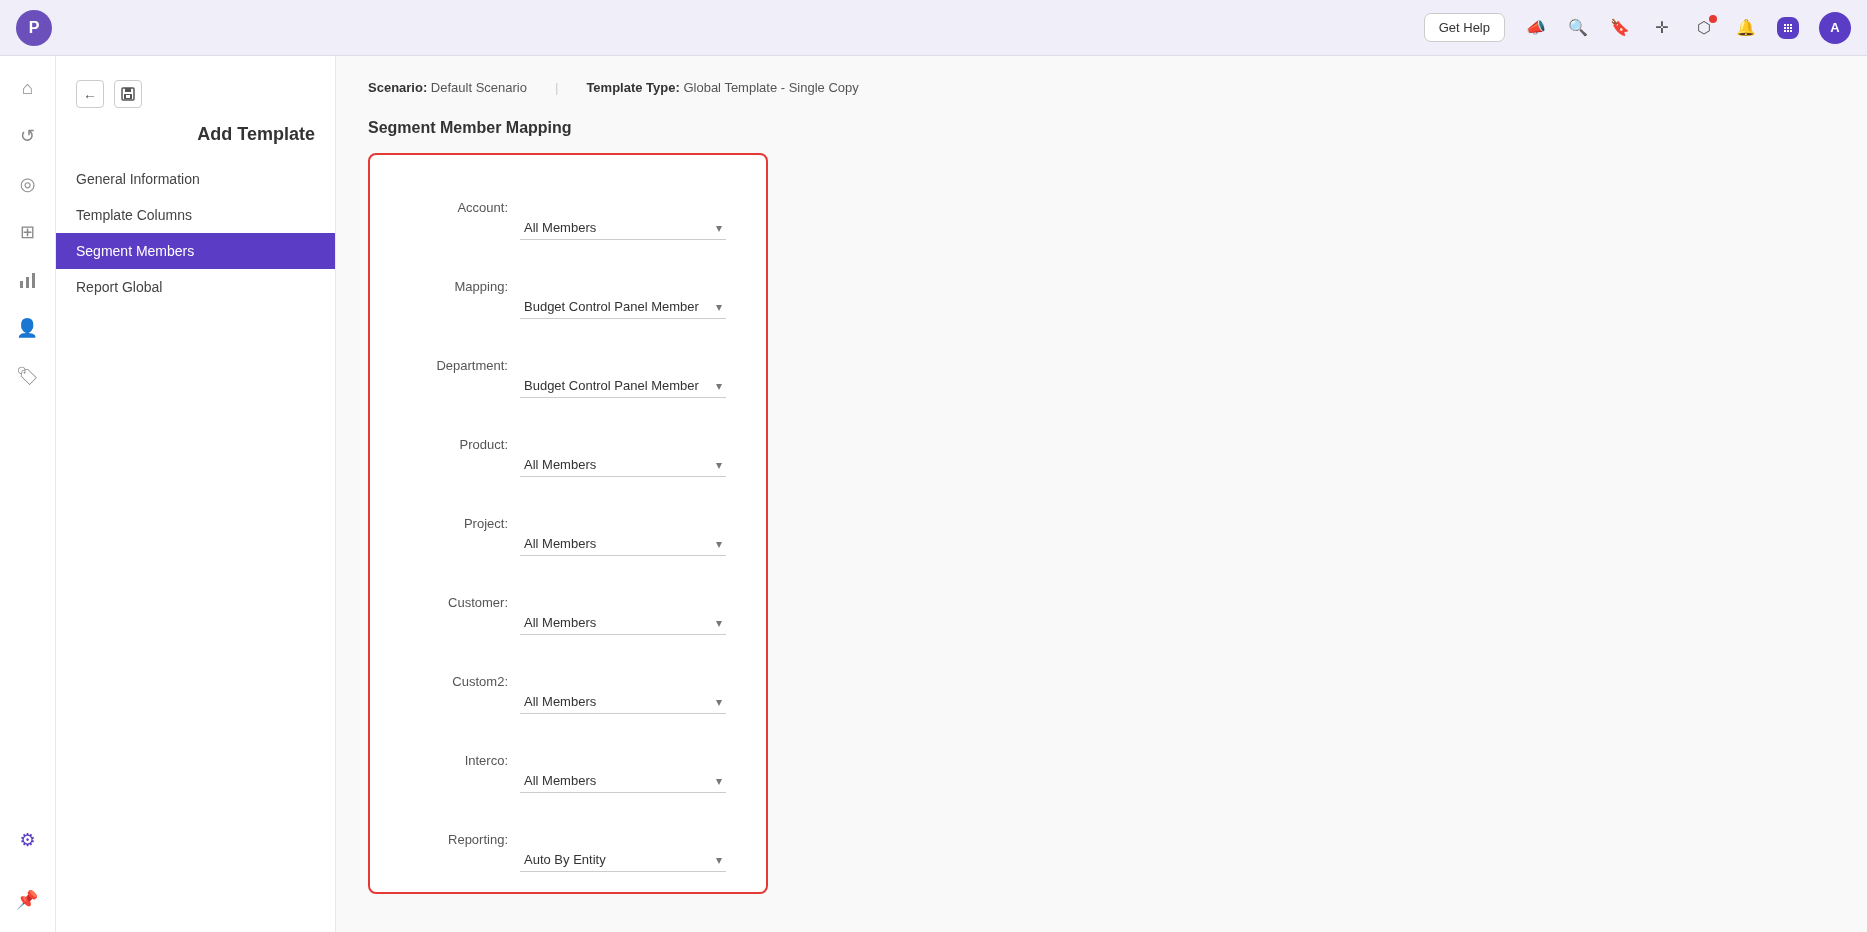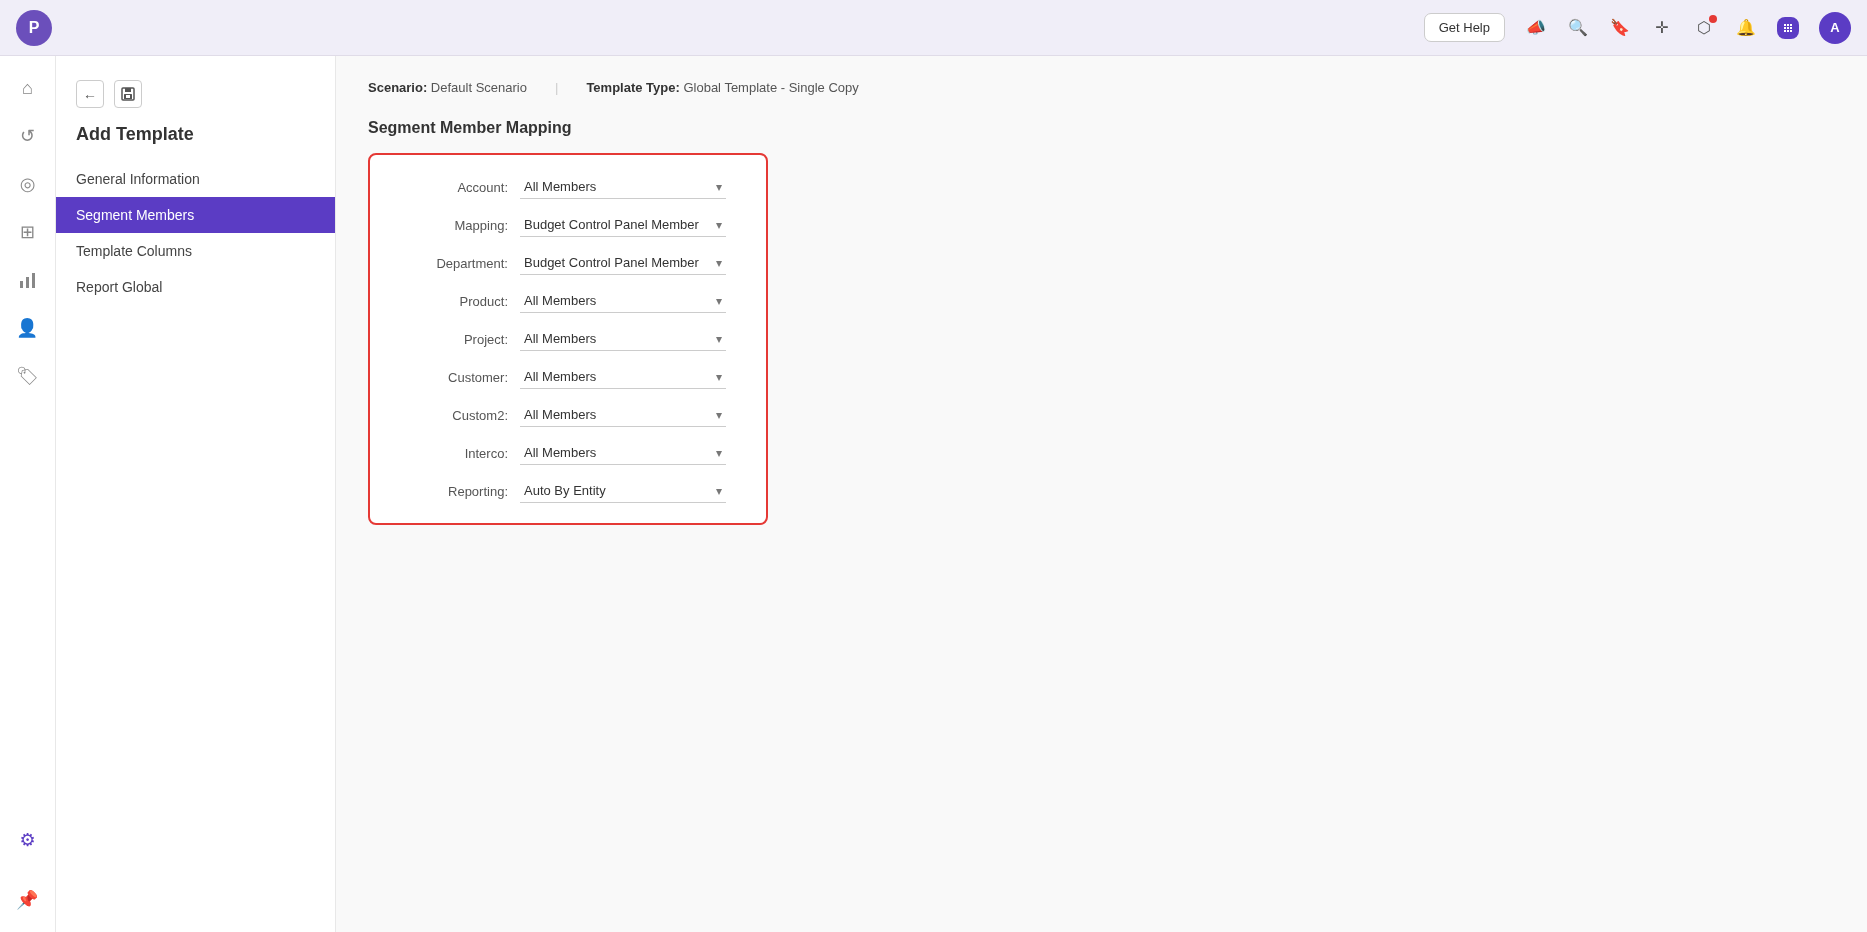--- a/index.html
+++ b/index.html
@@ -76,21 +76,21 @@
       display: flex; align-items: center; justify-content: center;
       color: #555; font-size: 14px;
     }
     .save-btn {
       width: 28px; height: 28px;
       border: 1px solid #ccc; border-radius: 4px;
       background: white; cursor: pointer;
       display: flex; align-items: center; justify-content: center;
       color: #555; font-size: 14px;
     }
-    .page-title { font-size: 18px; font-weight: 600; color: #333; padding: 0 20px 16px; }
+    .page-title { font-size: 18px; font-weight: 600; color: #333; padding: 0 20px 16px; text-align: right; }
 
     .nav-item {
       padding: 10px 20px;
       font-size: 14px;
       color: #444;
       cursor: pointer;
     }
     .nav-item.active {
       background: #5b3cc4;
       color: white;
@@ -146,20 +146,21 @@
       color: #555;
       padding-right: 12px;
       flex-shrink: 0;
     }
 
     .select-wrapper {
       flex: 1;
       position: relative;
       display: flex;
       align-items: center;
+      margin-top: 41px;
     }
     .select-wrapper select {
       width: 100%;
       border: none;
       border-bottom: 1px solid #ccc;
       background: white;
       font-size: 13px;
       color: #333;
       padding: 4px 24px 4px 4px;
       appearance: none;
@@ -252,22 +253,22 @@
           <rect x="5" y="2" width="6" height="4" fill="#555"></rect>
           <rect x="4" y="8" width="8" height="5" rx="0.5" fill="#555"></rect>
           <rect x="6" y="9" width="4" height="3" fill="white"></rect>
         </svg>
       </button>
     </div>
     <div class="page-title">Add Template</div>
 
     <div id="nav-items-container">
         <div class="nav-item">General Information</div>
+        <div class="nav-item">Template Columns</div>
         <div class="nav-item active">Segment Members</div>
-        <div class="nav-item">Template Columns</div>
         <div class="nav-item">Report Global</div>
       </div>
   </div>
 
   <div class="content">
 
     <div class="scenario-bar">
       <span>
         <b>Scenario: </b>
         <span>Default Scenario</span>

